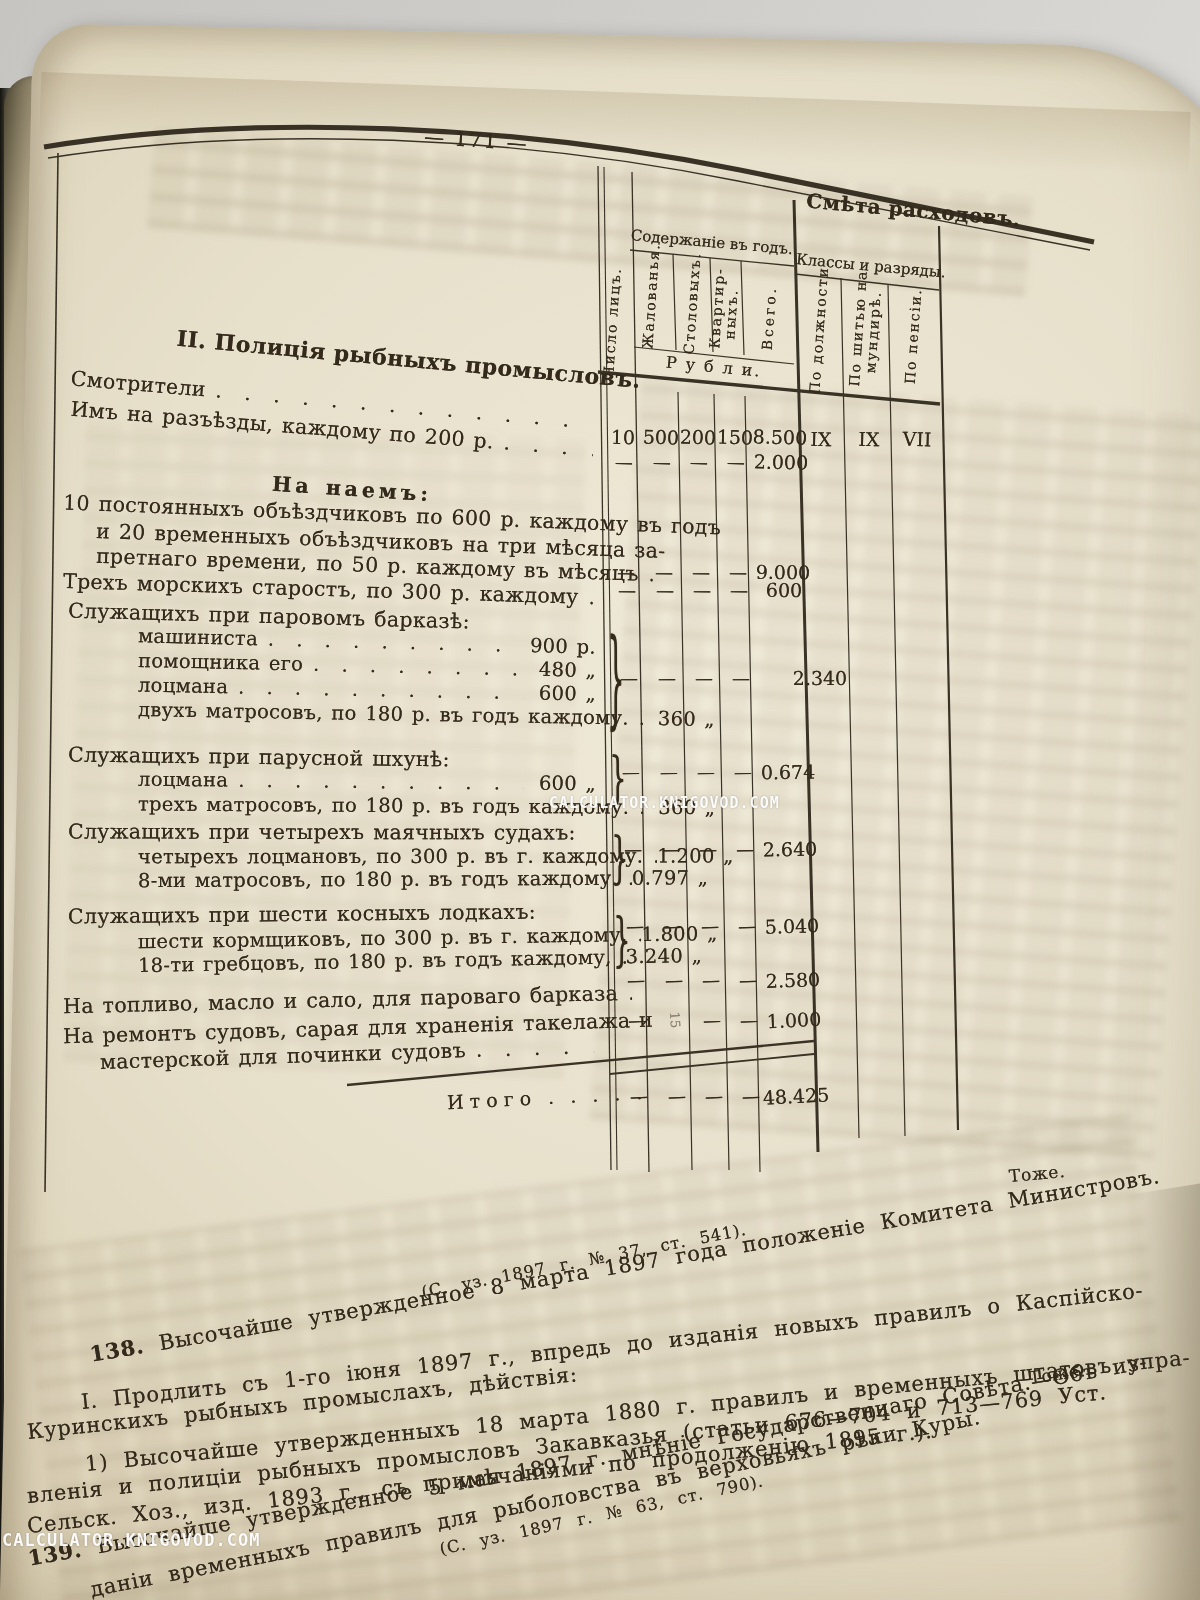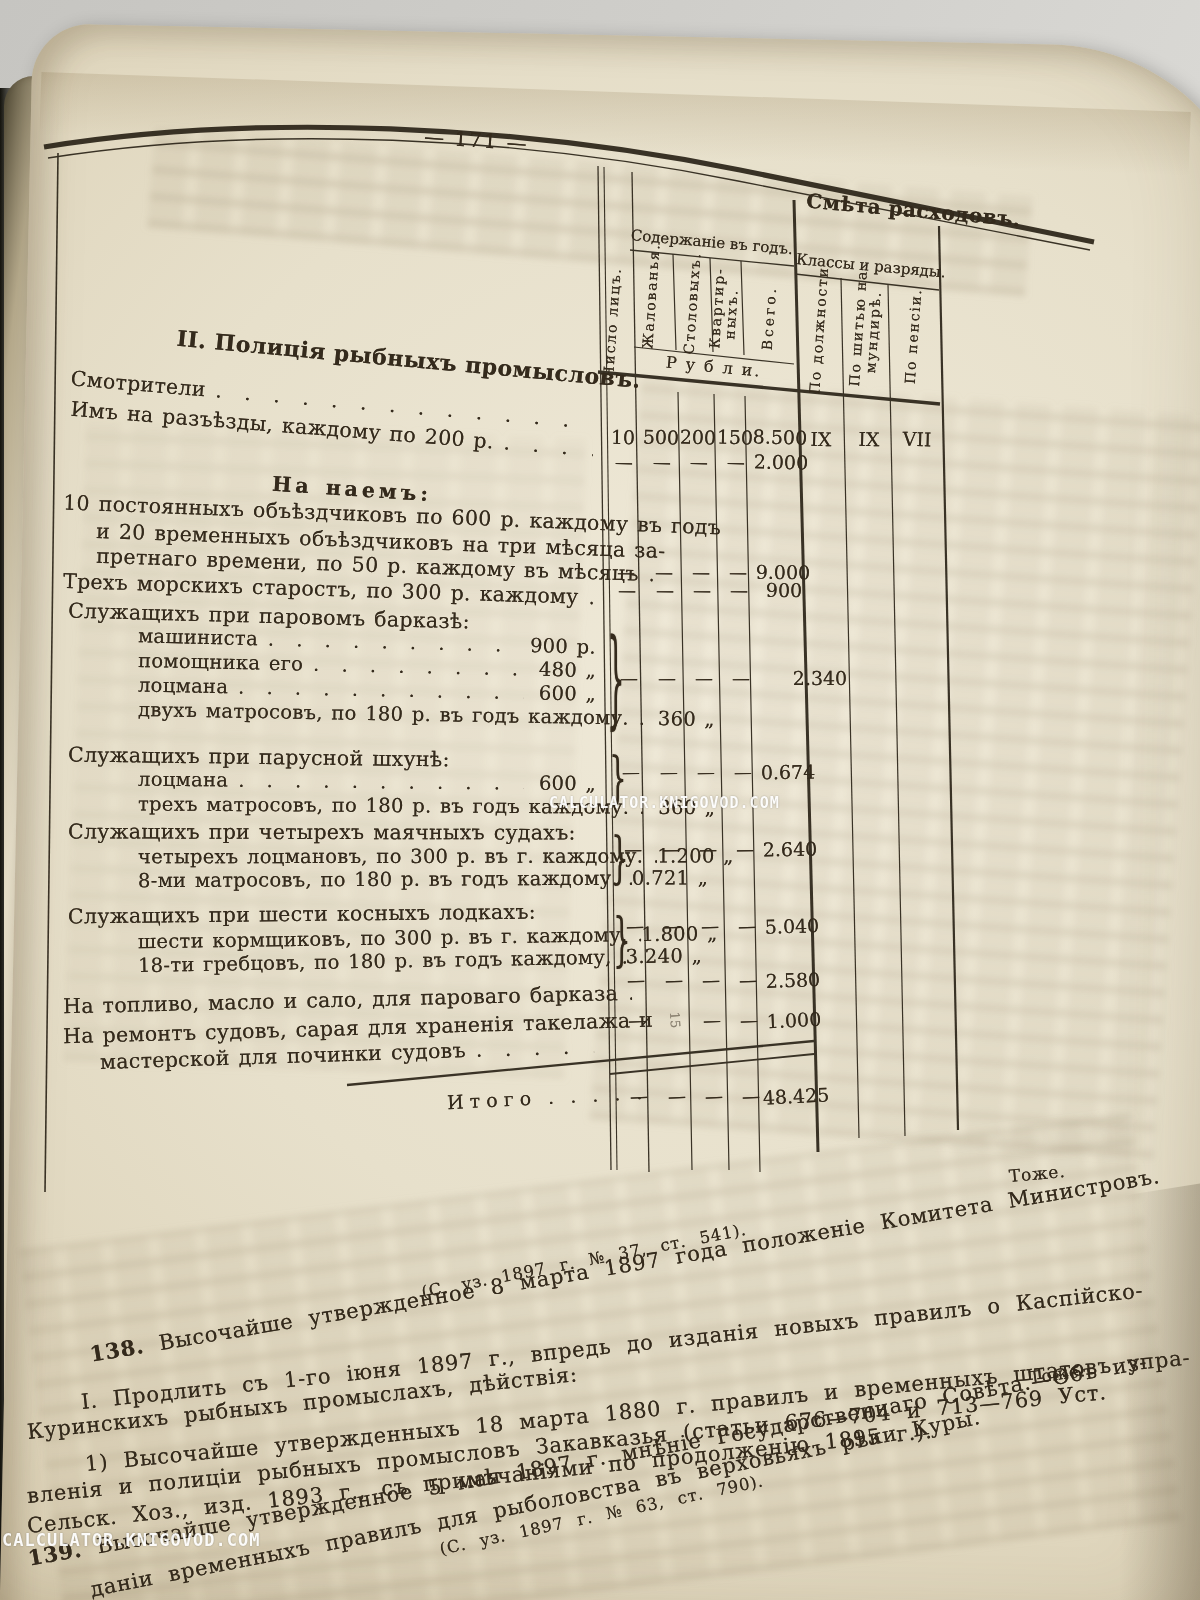--- a/index.html
+++ b/index.html
@@ -172,21 +172,21 @@
         </div>
         <div class="ink desc " style="left: 68px; top: 820px; transform: rotate(0.14deg);">Служащихъ при четырехъ маячныхъ судахъ:</div>
         <div class="ink desc item lead-row" style="left: 138px; top: 845px; transform: rotate(-0.0849999deg); width: 458px;">
           <span>четырехъ лоцмановъ, по 300 р. въ г. каждому.</span>
           <span class="dots">. . . . . . . . . . . . . . . . . . . . . . . . . . . . . . . . . . . . . . . . . . . . . . . . . . . . . . . . . . . . </span>
           <span class="amt">1.200 „</span>
         </div>
         <div class="ink desc item lead-row" style="left: 138px; top: 868px; transform: rotate(-0.292deg); width: 458px;">
           <span>8-ми матросовъ, по 180 р. въ годъ каждому.</span>
           <span class="dots">. . . . . . . . . . . . . . . . . . . . . . . . . . . . . . . . . . . . . . . . . . . . . . . . . . . . . . . . . . . . </span>
-          <span class="amt">0.721 „</span>
+          <span class="amt">0.797 „</span>
         </div>
         <div class="ink desc " style="left: 68px; top: 902px; transform: rotate(-0.598deg);">Служащихъ при шести косныхъ лодкахъ:</div>
         <div class="ink desc item lead-row" style="left: 138px; top: 927px; transform: rotate(-0.823deg); width: 458px;">
           <span>шести кормщиковъ, по 300 р. въ г. каждому,</span>
           <span class="dots">. . . . . . . . . . . . . . . . . . . . . . . . . . . . . . . . . . . . . . . . . . . . . . . . . . . . . . . . . . . . </span>
           <span class="amt">1.800 „</span>
         </div>
         <div class="ink desc item lead-row" style="left: 138px; top: 950px; transform: rotate(-1.03deg); width: 458px;">
           <span>18-ти гребцовъ, по 180 р. въ годъ каждому,</span>
           <span class="dots">. . . . . . . . . . . . . . . . . . . . . . . . . . . . . . . . . . . . . . . . . . . . . . . . . . . . . . . . . . . . </span>
@@ -218,21 +218,21 @@
         <div class="ink cell" style="left: 780.6px; top: 462px; transform: translate(-50%, -50%) rotate(1.32955deg);">2.000</div>
         <div class="ink dashc" style="left: 626.24px; top: 572px; transform: translate(-50%, -50%) rotate(0.579545deg);">—</div>
         <div class="ink dashc" style="left: 664.24px; top: 572px; transform: translate(-50%, -50%) rotate(0.579545deg);">—</div>
         <div class="ink dashc" style="left: 701.24px; top: 572px; transform: translate(-50%, -50%) rotate(0.579545deg);">—</div>
         <div class="ink dashc" style="left: 738.24px; top: 572px; transform: translate(-50%, -50%) rotate(0.579545deg);">—</div>
         <div class="ink cell" style="left: 783.24px; top: 572px; transform: translate(-50%, -50%) rotate(0.579545deg);">9.000</div>
         <div class="ink dashc" style="left: 626.672px; top: 590px; transform: translate(-50%, -50%) rotate(0.456818deg);">—</div>
         <div class="ink dashc" style="left: 664.672px; top: 590px; transform: translate(-50%, -50%) rotate(0.456818deg);">—</div>
         <div class="ink dashc" style="left: 701.672px; top: 590px; transform: translate(-50%, -50%) rotate(0.456818deg);">—</div>
         <div class="ink dashc" style="left: 738.672px; top: 590px; transform: translate(-50%, -50%) rotate(0.456818deg);">—</div>
-        <div class="ink cell" style="left: 783.672px; top: 590px; transform: translate(-50%, -50%) rotate(0.456818deg);">900</div>
+        <div class="ink cell" style="left: 783.672px; top: 590px; transform: translate(-50%, -50%) rotate(0.456818deg);">600</div>
         <div class="ink dashc" style="left: 628.784px; top: 678px; transform: translate(-50%, -50%) rotate(-0.143182deg);">—</div>
         <div class="ink dashc" style="left: 666.784px; top: 678px; transform: translate(-50%, -50%) rotate(-0.143182deg);">—</div>
         <div class="ink dashc" style="left: 703.784px; top: 678px; transform: translate(-50%, -50%) rotate(-0.143182deg);">—</div>
         <div class="ink dashc" style="left: 740.784px; top: 678px; transform: translate(-50%, -50%) rotate(-0.143182deg);">—</div>
         <div class="ink cell" style="left: 820px; top: 678px; transform: translate(-50%, -50%) rotate(-0.143182deg);">2.340</div>
         <div class="ink dashc" style="left: 631.04px; top: 772px; transform: translate(-50%, -50%) rotate(-0.784091deg);">—</div>
         <div class="ink dashc" style="left: 669.04px; top: 772px; transform: translate(-50%, -50%) rotate(-0.784091deg);">—</div>
         <div class="ink dashc" style="left: 706.04px; top: 772px; transform: translate(-50%, -50%) rotate(-0.784091deg);">—</div>
         <div class="ink dashc" style="left: 743.04px; top: 772px; transform: translate(-50%, -50%) rotate(-0.784091deg);">—</div>
         <div class="ink cell" style="left: 788.04px; top: 772px; transform: translate(-50%, -50%) rotate(-0.784091deg);">0.674</div>

